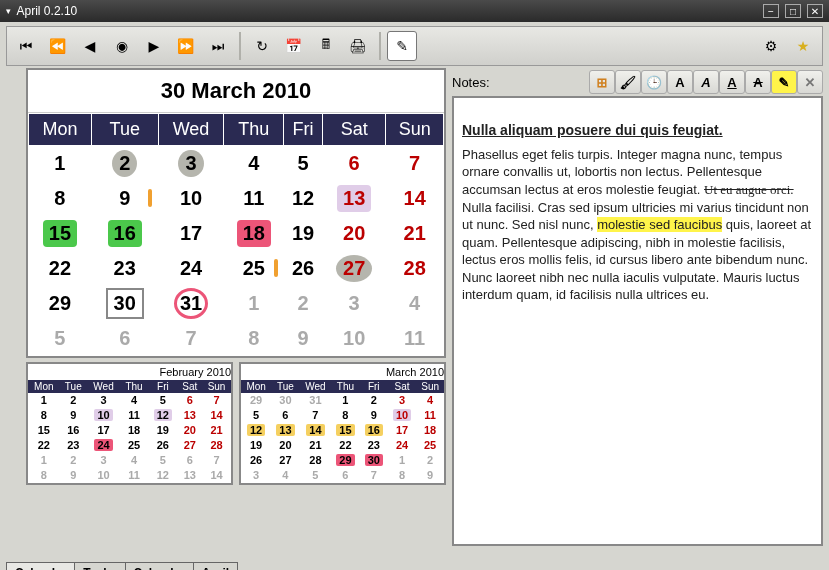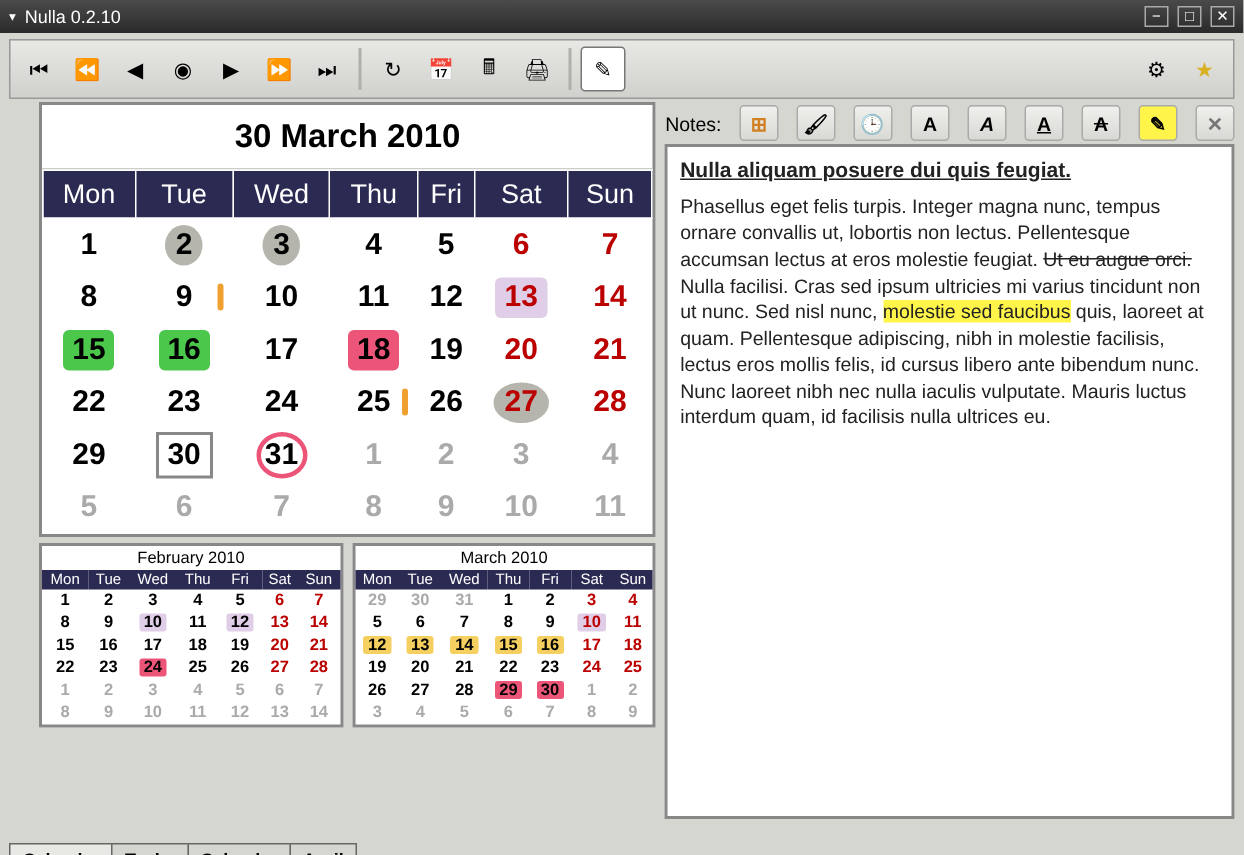--- a/index.html
+++ b/index.html
@@ -123,21 +123,21 @@
   display: flex;
   gap: 6px;
   margin-top: 4px;
 }
 .mini-cal {
   flex: 1;
   background: #fff;
   border: 2px solid #888;
   font-size: 10px;
 }
-.mini-title { text-align: center; font-weight: normal; font-size: 11px; padding: 2px 0; }
+.mini-title { text-align: right; font-weight: normal; font-size: 11px; padding: 2px 0; }
 .mini-grid { width: 100%; border-collapse: collapse; }
 .mini-grid th {
   background: #2a2a52; color: #fff;
   font-size: 10px; font-weight: normal;
   padding: 1px 0;
 }
 .mini-grid td {
   text-align: center;
   font-size: 11px;
   height: 15px;
@@ -152,21 +152,21 @@
 
 .notes-panel {
   flex: 1;
   display: flex;
   flex-direction: column;
 }
 .notes-header {
   display: flex;
   align-items: center;
   height: 28px;
-  gap: 12px;
+  gap: 0;
 }
 .notes-header .nh-label { font-size: 13px; flex: 1; }
 .nh-btn {
   width: 26px; height: 24px;
   border: 1px solid #aaa;
   border-radius: 3px;
   background: linear-gradient(#f0f0ec, #d8d8d4);
   display: flex; align-items: center; justify-content: center;
   cursor: pointer;
   font-size: 13px;
@@ -181,22 +181,23 @@
   line-height: 1.35;
   color: #222;
   overflow: auto;
 }
 .note-title {
   font-weight: bold;
   text-decoration: underline;
   font-size: 14px;
   margin-bottom: 6px;
   display: block;
-}
-.note-strike { text-decoration: line-through; }
+  margin-top: 17px;
+}
+.note-strike { text-decoration: line-through; font-family: Liberation Serif, serif; }
 .note-hl { background: #fff44a; }
 
 .tabs {
   display: flex;
   margin: 16px 6px 0 6px;
   height: 22px;
 }
 .tab {
   padding: 3px 8px;
   border: 1px solid #666;
@@ -208,21 +209,21 @@
   cursor: pointer;
 }
 .tab.active { background: #e8e8e4; border-bottom: 1px solid #e8e8e4; }
 </style>
 </head>
 <body>
 
 <div class="titlebar">
   <div class="title-left">
     <span class="dropdown-arrow">▾</span>
-    <span>Nulla 0.2.10</span>
+    <span>April 0.2.10</span>
   </div>
   <div class="win-controls">
     <div class="win-btn">−</div>
     <div class="win-btn">□</div>
     <div class="win-btn">✕</div>
   </div>
 </div>
 
 <div class="toolbar">
   <div class="tb-btn">

